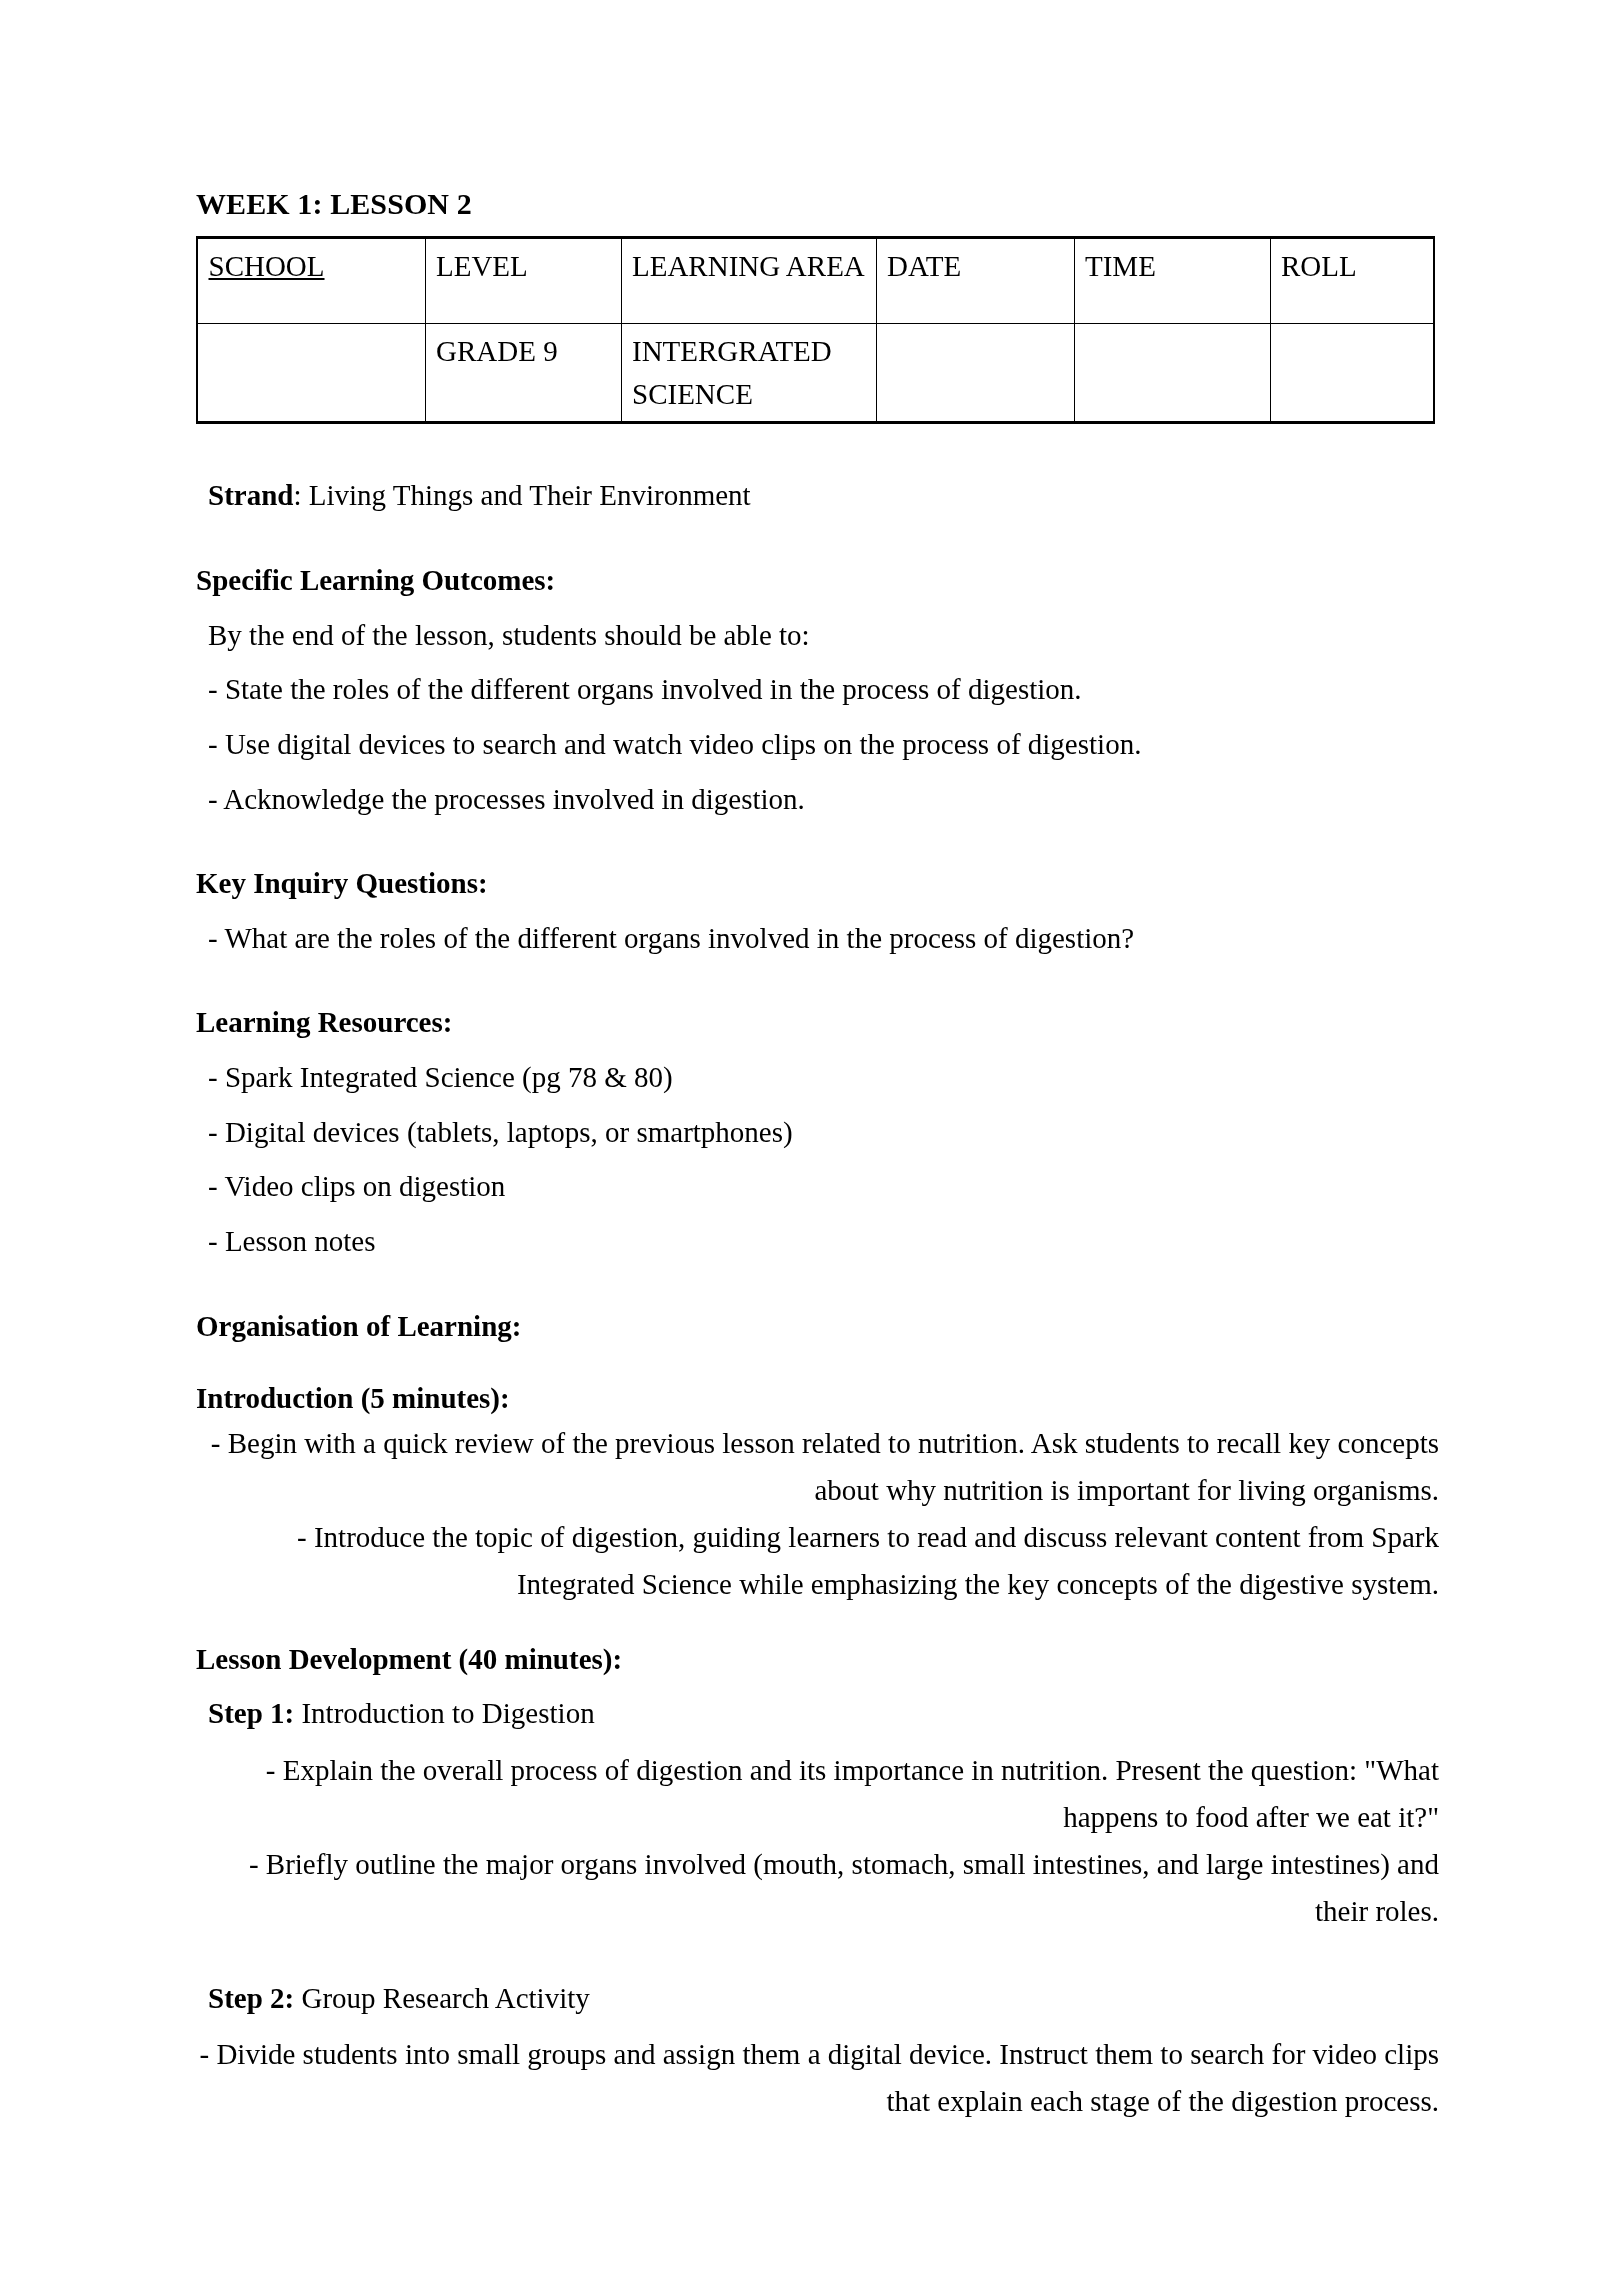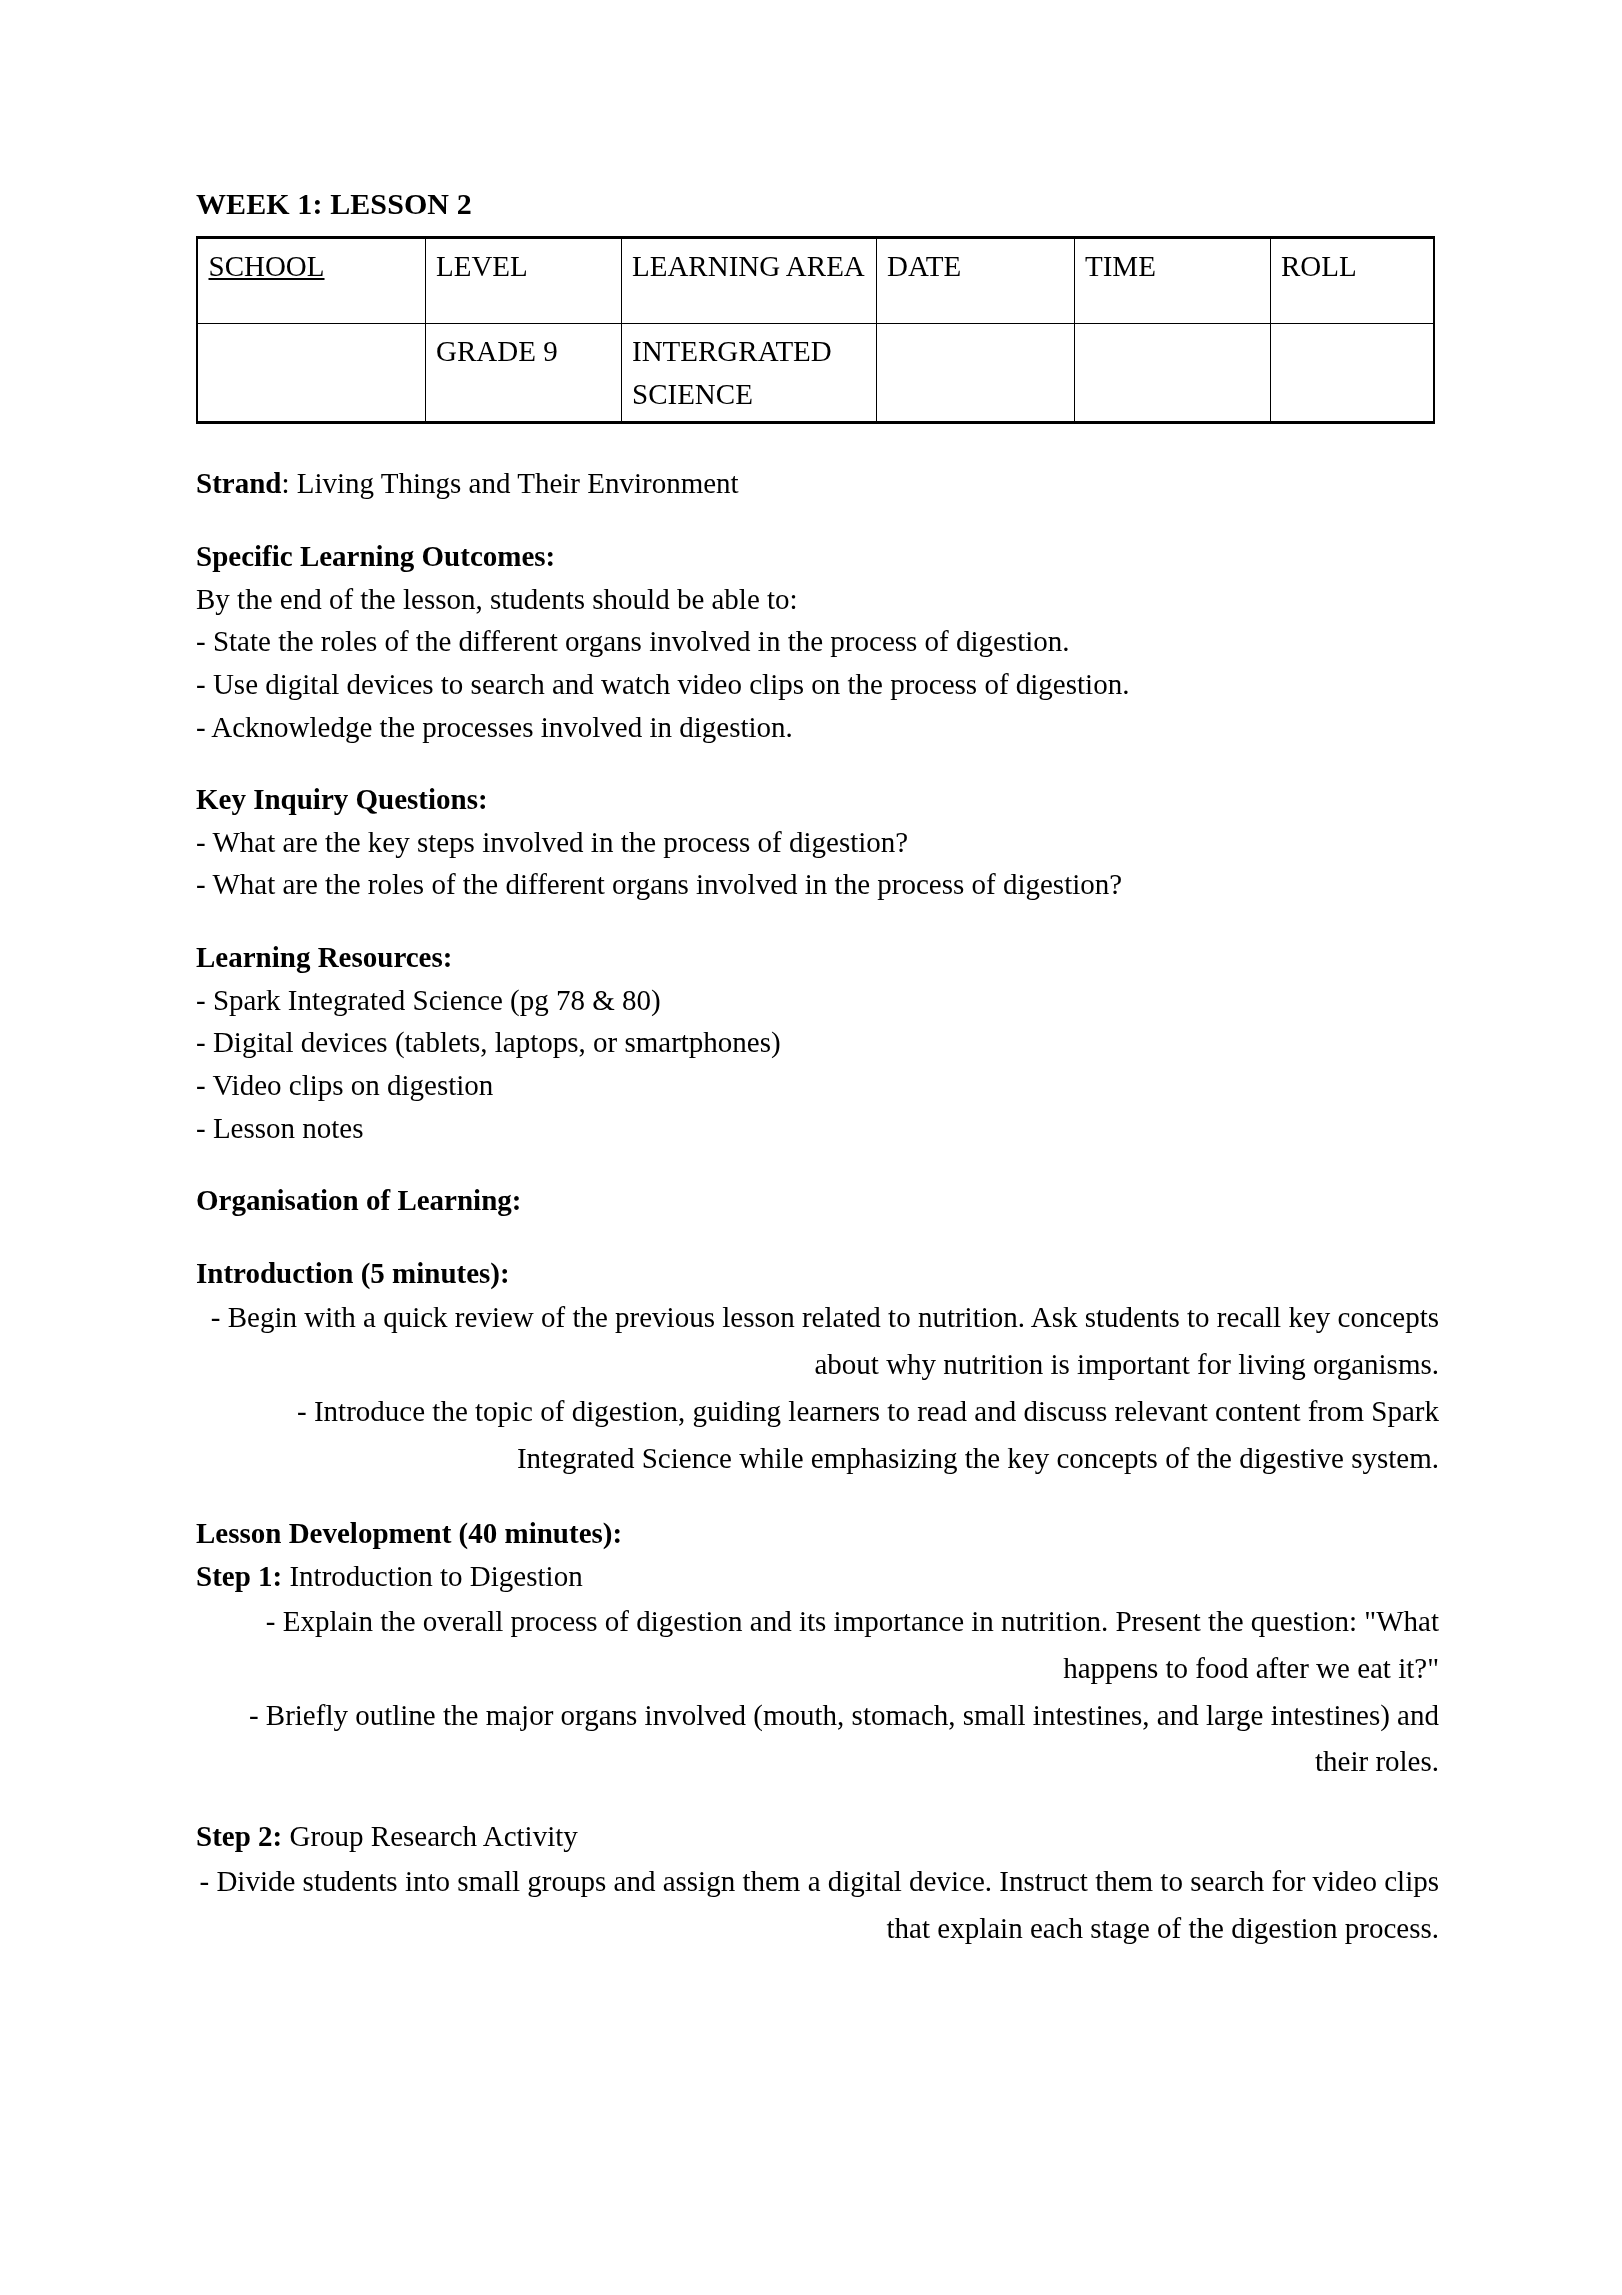--- a/index.html
+++ b/index.html
@@ -57,21 +57,21 @@
 
   
   .body {
     width: 1243px;
     font-size: 29px;
     line-height: 1.47;
   }
   .spacer-lg { height: 38px; }
   .spacer-md { height: 30px; }
 
-  .line { margin: 0; }
+  .line { margin: 12px; }
   .para {
     margin: 0;
     text-align: right;
     line-height: 1.62;
   }
   .runin { font-weight: bold; }
   .heading {
     margin: 0;
     font-weight: bold;
   }
@@ -124,21 +124,20 @@
 
     <p class="heading">Specific Learning Outcomes:</p>
     <p class="line tight">By the end of the lesson, students should be able to:</p>
     <p class="line tight">- State the roles of the different organs involved in the process of digestion.</p>
     <p class="line tight">- Use digital devices to search and watch video clips on the process of digestion.</p>
     <p class="line tight">- Acknowledge the processes involved in digestion.</p>
 
     <div class="spacer-md"></div>
 
     <p class="heading">Key Inquiry Questions:</p>
-    <p class="line tight">- What are the key steps involved in the process of digestion?</p>
     <p class="line tight">- What are the roles of the different organs involved in the process of digestion?</p>
 
     <div class="spacer-md"></div>
 
     <p class="heading">Learning Resources:</p>
     <p class="line tight">- Spark Integrated Science (pg 78 &amp; 80)</p>
     <p class="line tight">- Digital devices (tablets, laptops, or smartphones)</p>
     <p class="line tight">- Video clips on digestion</p>
     <p class="line tight">- Lesson notes</p>
 

